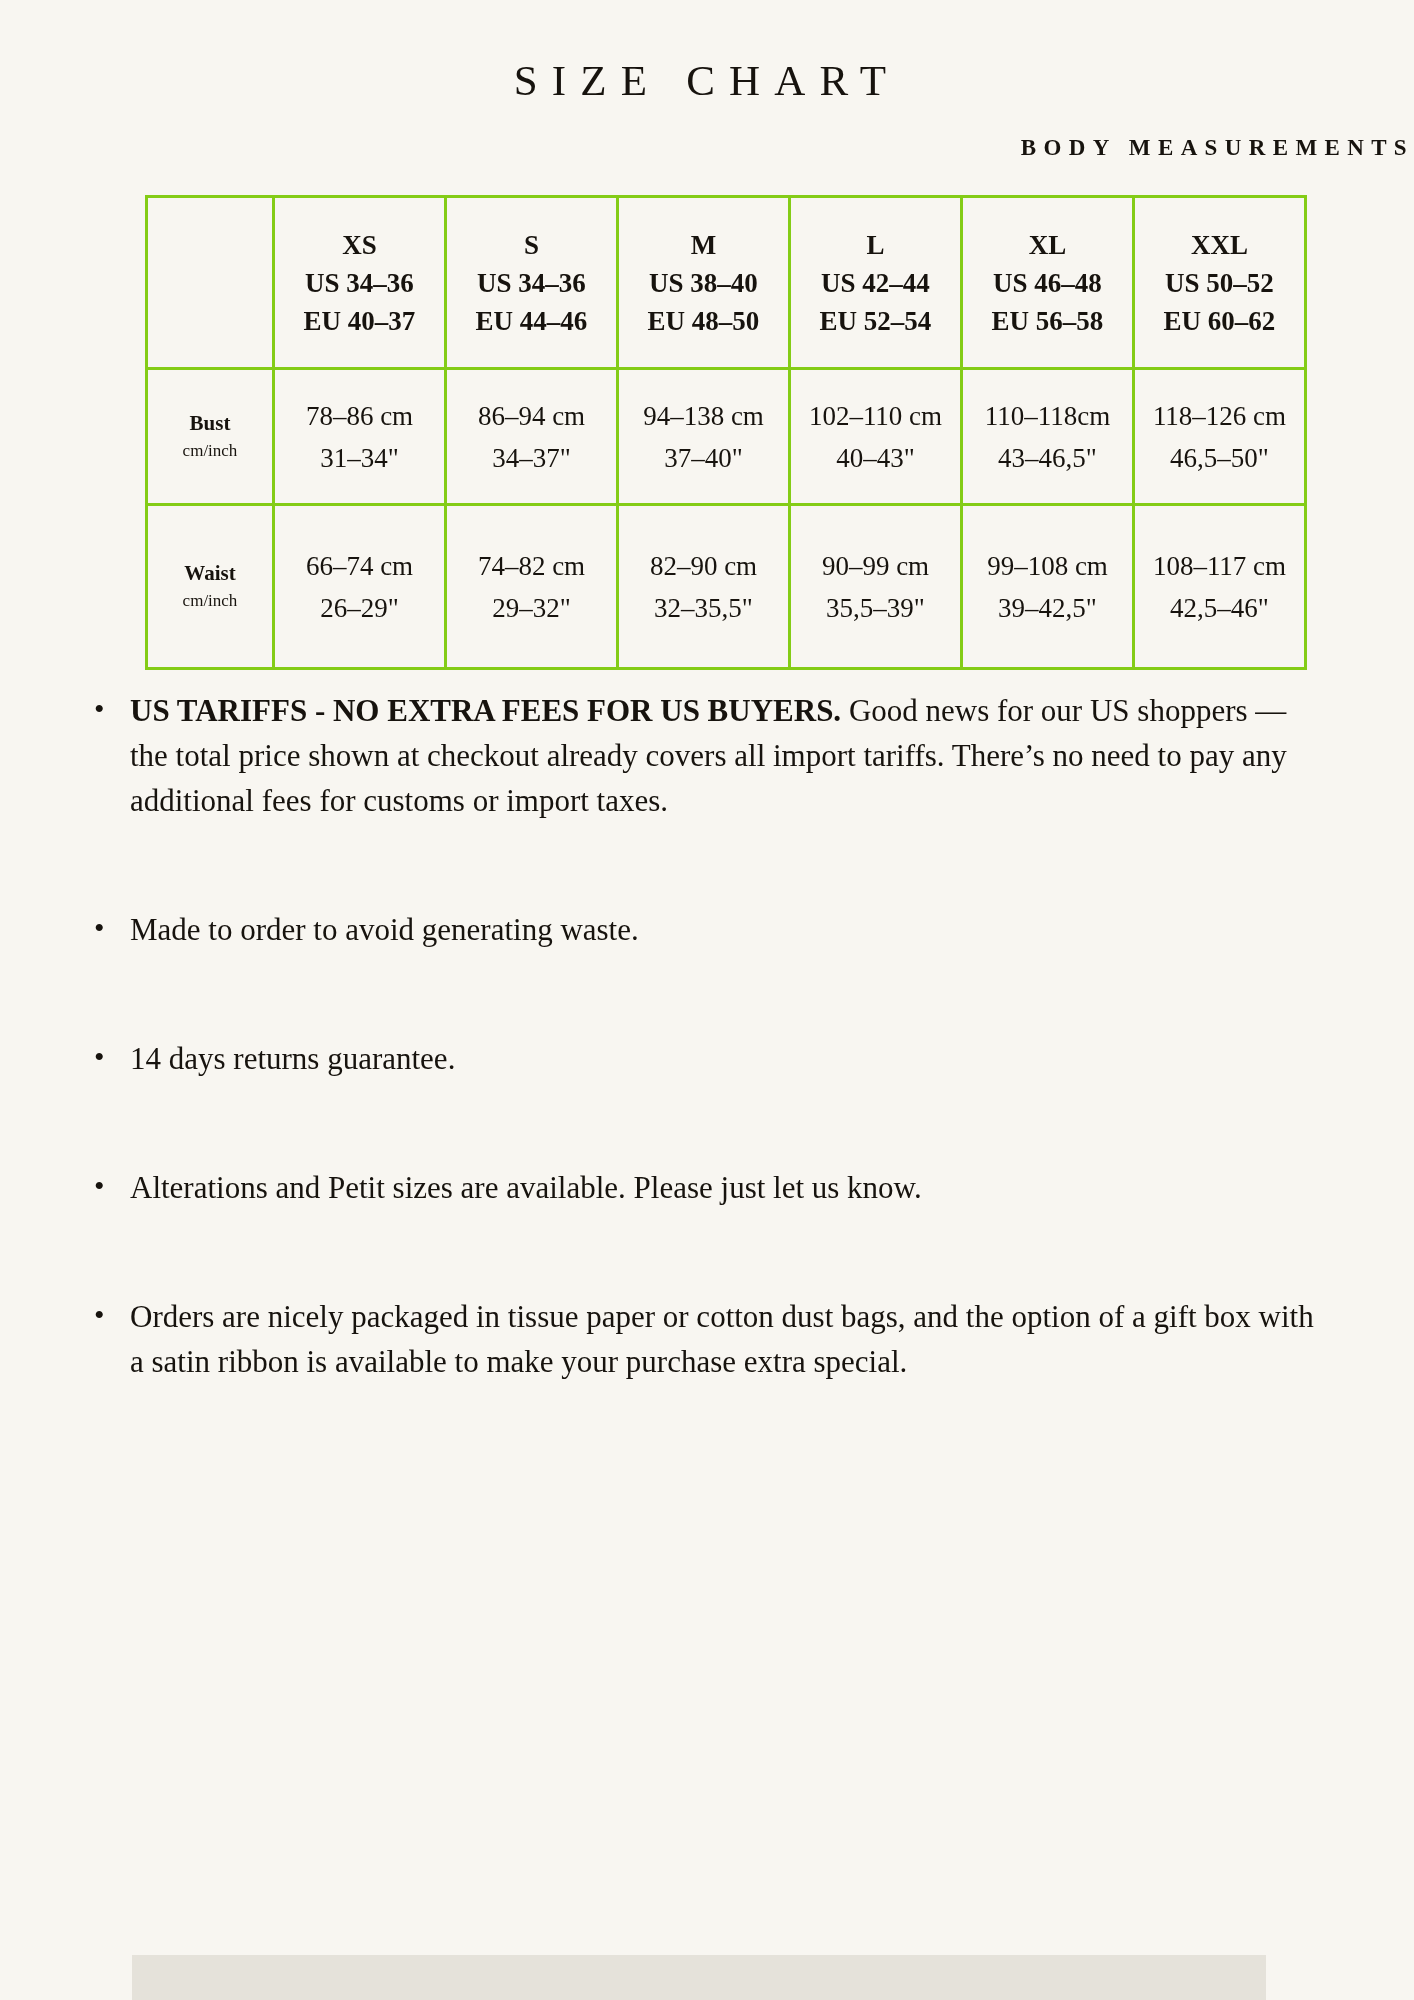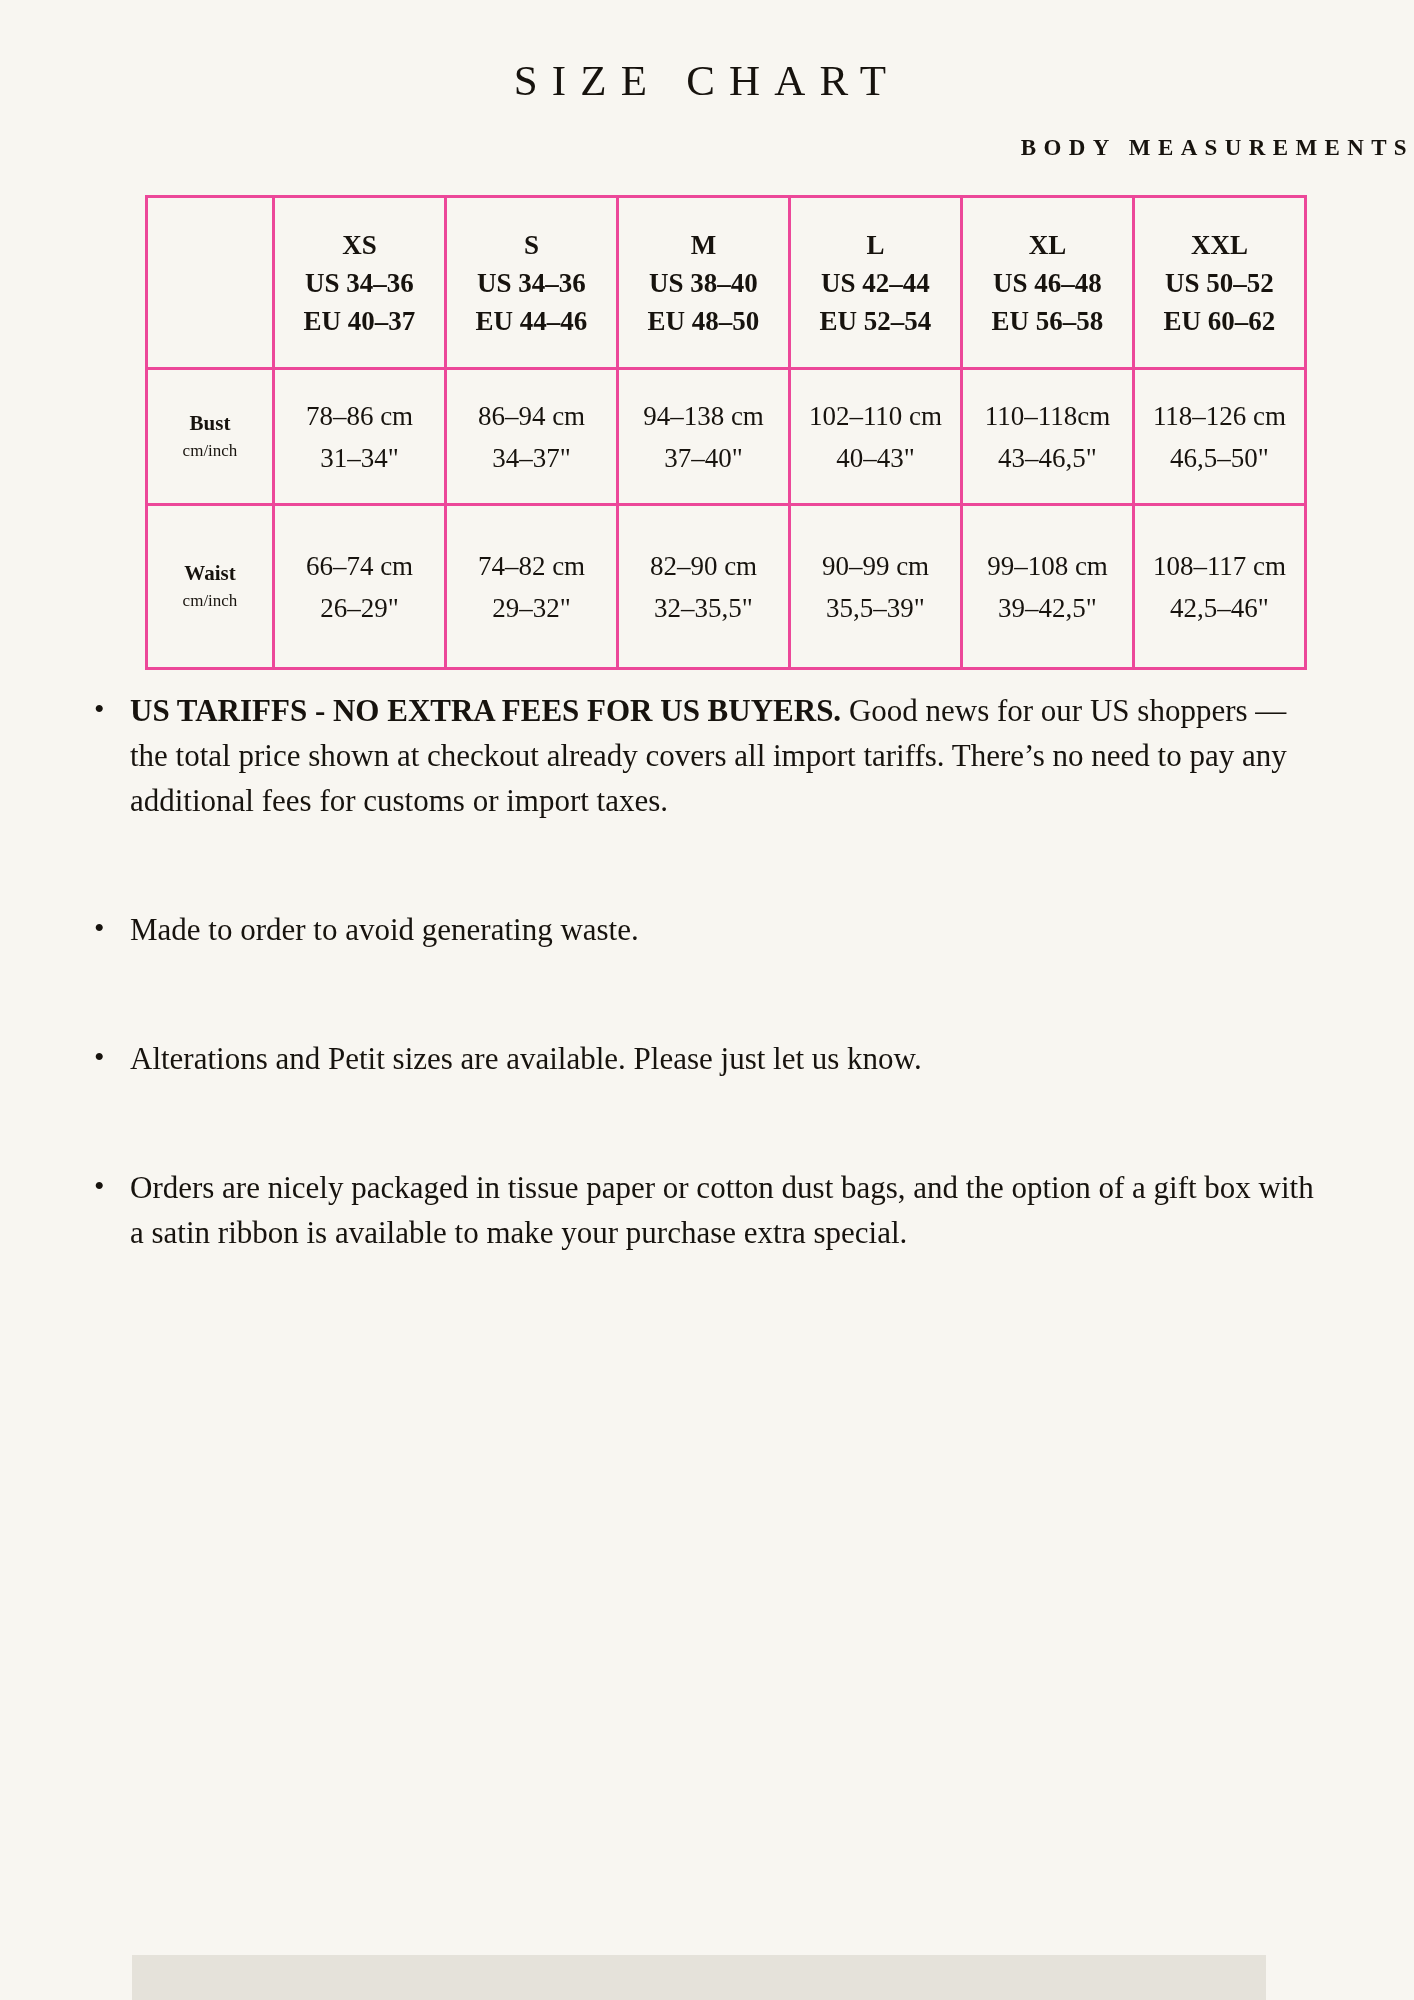--- a/index.html
+++ b/index.html
@@ -29,21 +29,21 @@
     font-weight: 700;
     letter-spacing: 0.32em;
   }
 
   table.size-table {
     border-collapse: collapse;
     table-layout: fixed;
     margin: 34px 0 0 145px;
   }
   .size-table th, .size-table td {
-    border: 3px solid #ec4899;
+    border: 3px solid #84cc16;
     text-align: center;
     vertical-align: middle;
     padding: 0;
     font-weight: 400;
   }
   .size-table th.corner { width: 127px; }
   .size-table th.size-col { width: 172px; }
   .size-table thead tr { height: 172px; }
   .size-table tr.bust-row { height: 136px; }
   .size-table tr.waist-row { height: 164px; }
@@ -200,18 +200,19 @@
             <div>108–117 cm</div>
             <div>42,5–46"</div>
           </td>
         </tr>
       </tbody>
   </table>
 
   <ul class="bullets" id="bullet-list">
       <li><strong>US TARIFFS - NO EXTRA FEES FOR US BUYERS.</strong> <span>Good news for our US shoppers — the total price shown at checkout already covers all import tariffs. There’s no need to pay any additional fees for customs or import taxes.</span></li>
       <li><span>Made to order to avoid generating waste.</span></li>
+      <li><span>14 days returns guarantee.</span></li>
       <li><span>Alterations and Petit sizes are available. Please just let us know.</span></li>
       <li><span>Orders are nicely packaged in tissue paper or cotton dust bags, and the option of a gift box with a satin ribbon is available to make your purchase extra special.</span></li>
     </ul>
 
   <div class="bottom-strip" style="background: rgb(229, 226, 218);"></div>
 </main>
 
 </body></html>

